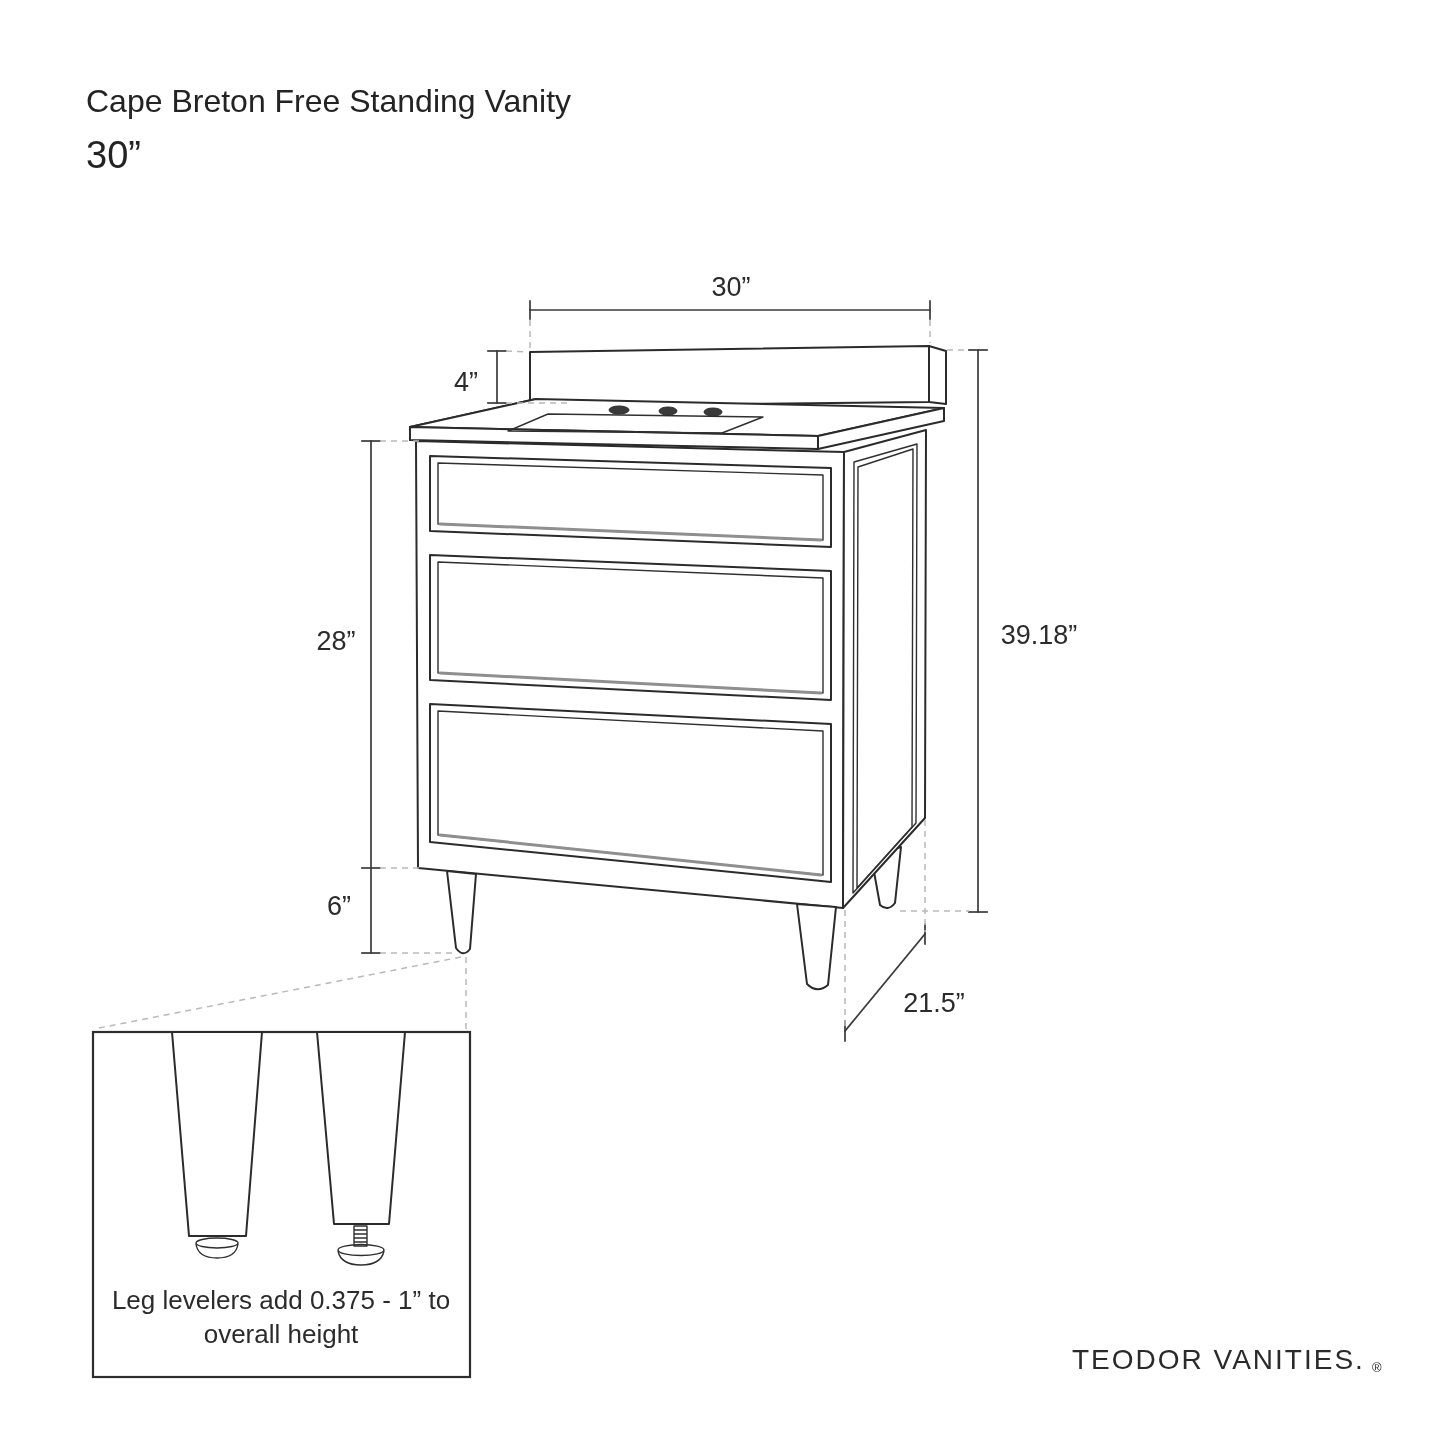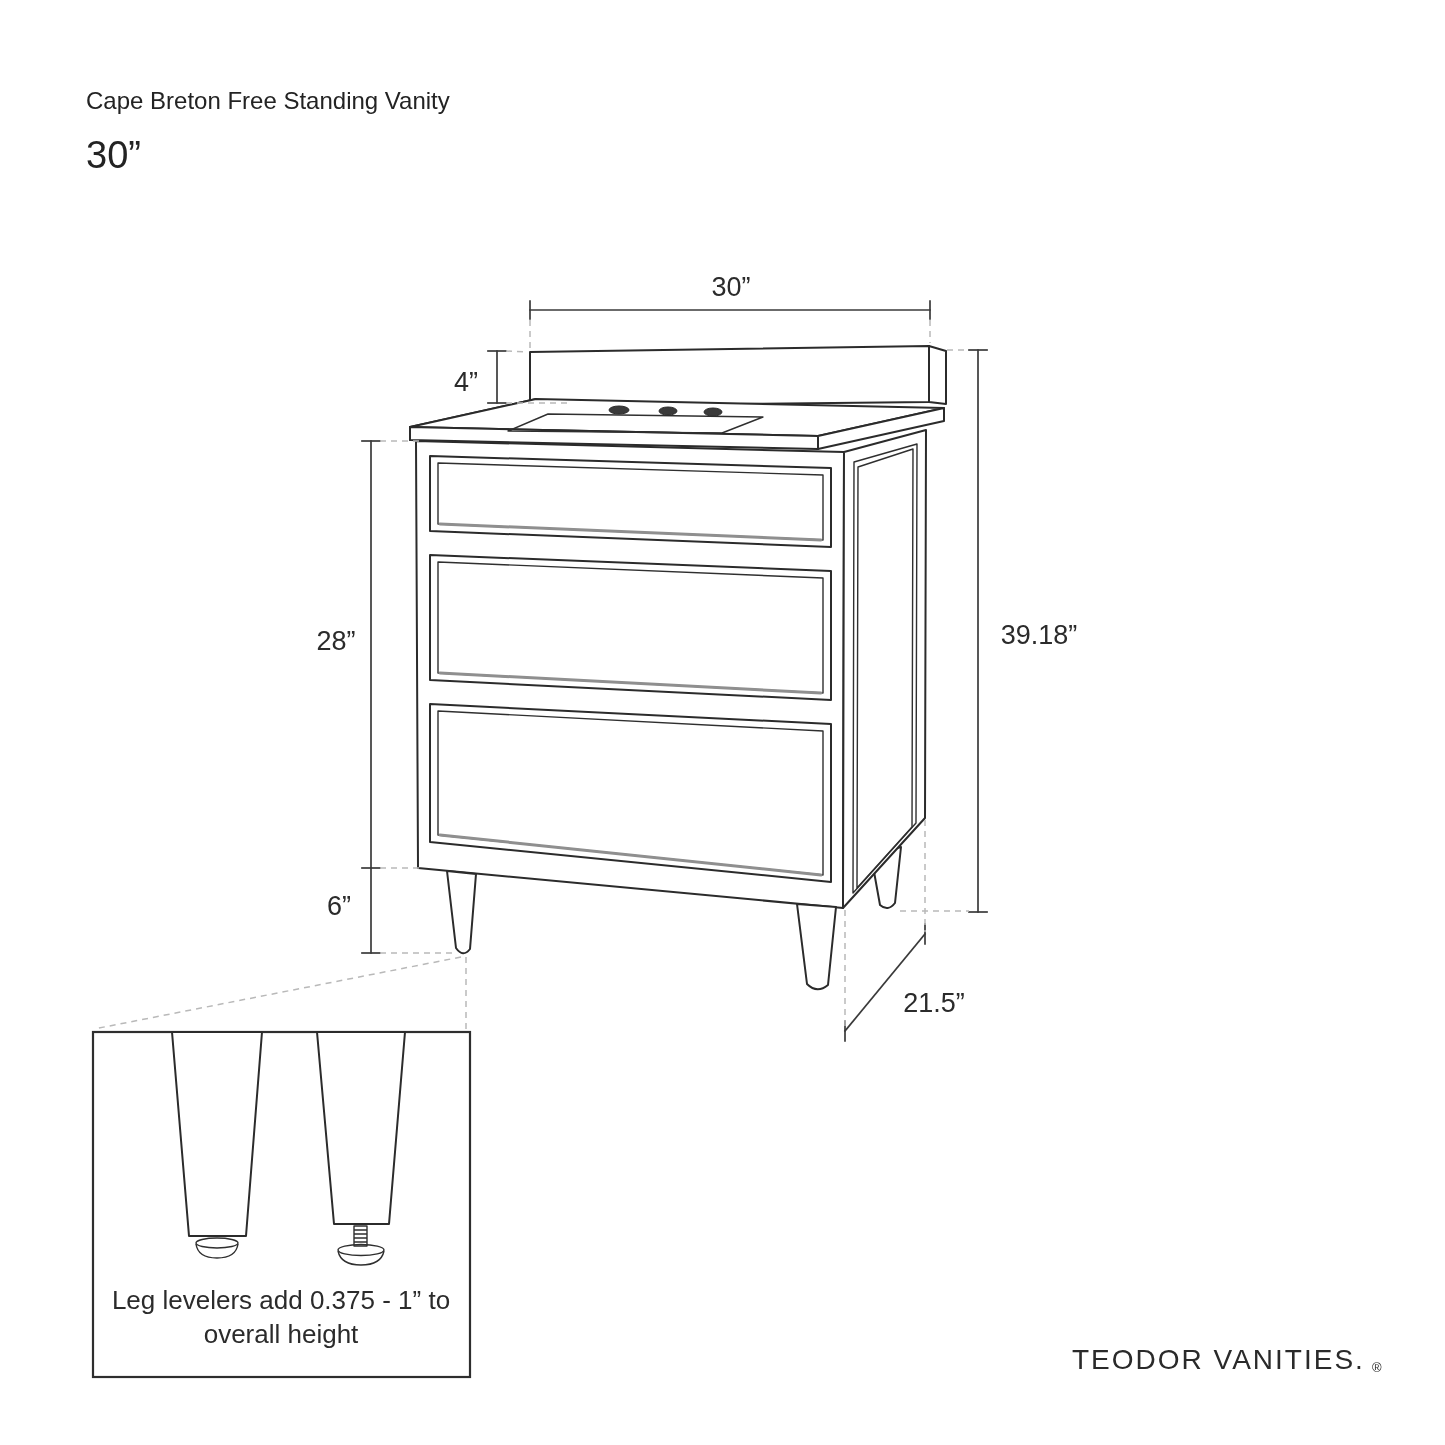--- a/index.html
+++ b/index.html
@@ -1,19 +1,19 @@
 <!DOCTYPE html>
 <html><head>
 <meta charset="utf-8">
 <style>
   html,body{margin:0;padding:0;background:#ffffff;}
   body{width:1445px;height:1445px;font-family:"Liberation Sans",sans-serif;}
   .stage{position:relative;width:1445px;height:1445px;background:#fff;overflow:hidden;}
   .title-block{position:absolute;left:86px;top:74px;color:#232323;}
-  .title-line1{font-size:24px;line-height:54px;}
+  .title-line1{font-size:32px;line-height:54px;}
   .title-line2{font-size:38px;line-height:54px;}
   svg{position:absolute;left:0;top:0;}
   .obj{fill:#ffffff;stroke:#2b2b2b;stroke-width:2;stroke-linejoin:round;}
   .objthin{fill:none;stroke:#2f2f2f;stroke-width:1.4;stroke-linejoin:round;}
   .shade{fill:none;stroke:#8f8f8f;stroke-width:3;stroke-linecap:round;}
   .dimline{stroke:#3a3a3a;stroke-width:1.7;fill:none;stroke-linecap:square;}
   .dash{stroke:#b9b9b9;stroke-width:1.5;fill:none;stroke-dasharray:6 5;}
   .dim{font-size:27px;fill:#2b2b2b;}
   .note{font-size:26px;fill:#2b2b2b;text-anchor:middle;}
   .brand{font-size:28px;letter-spacing:2px;fill:#2a2a2a;}

